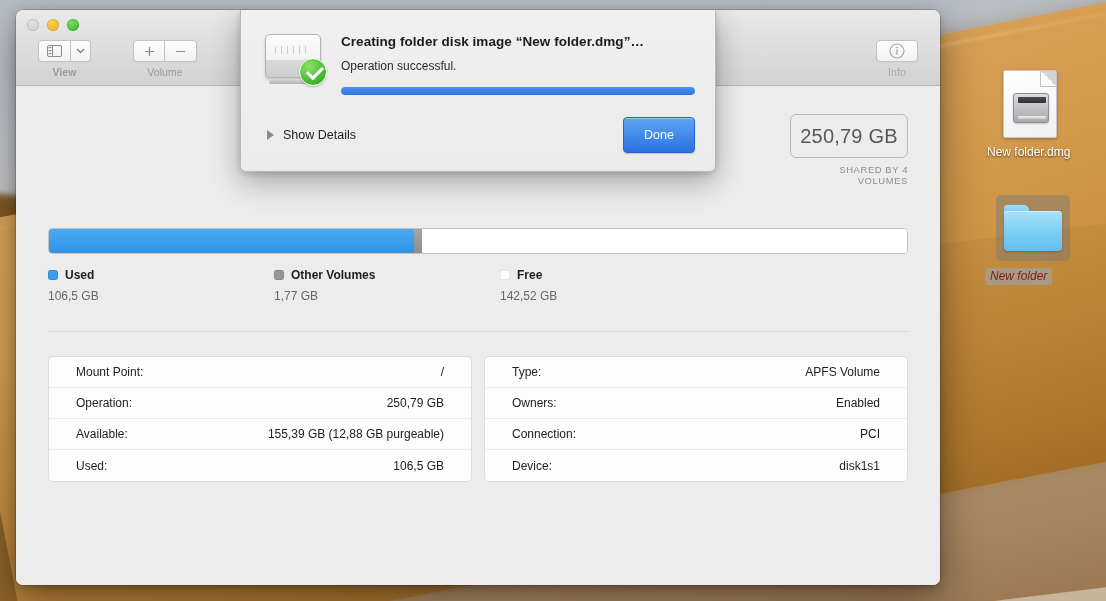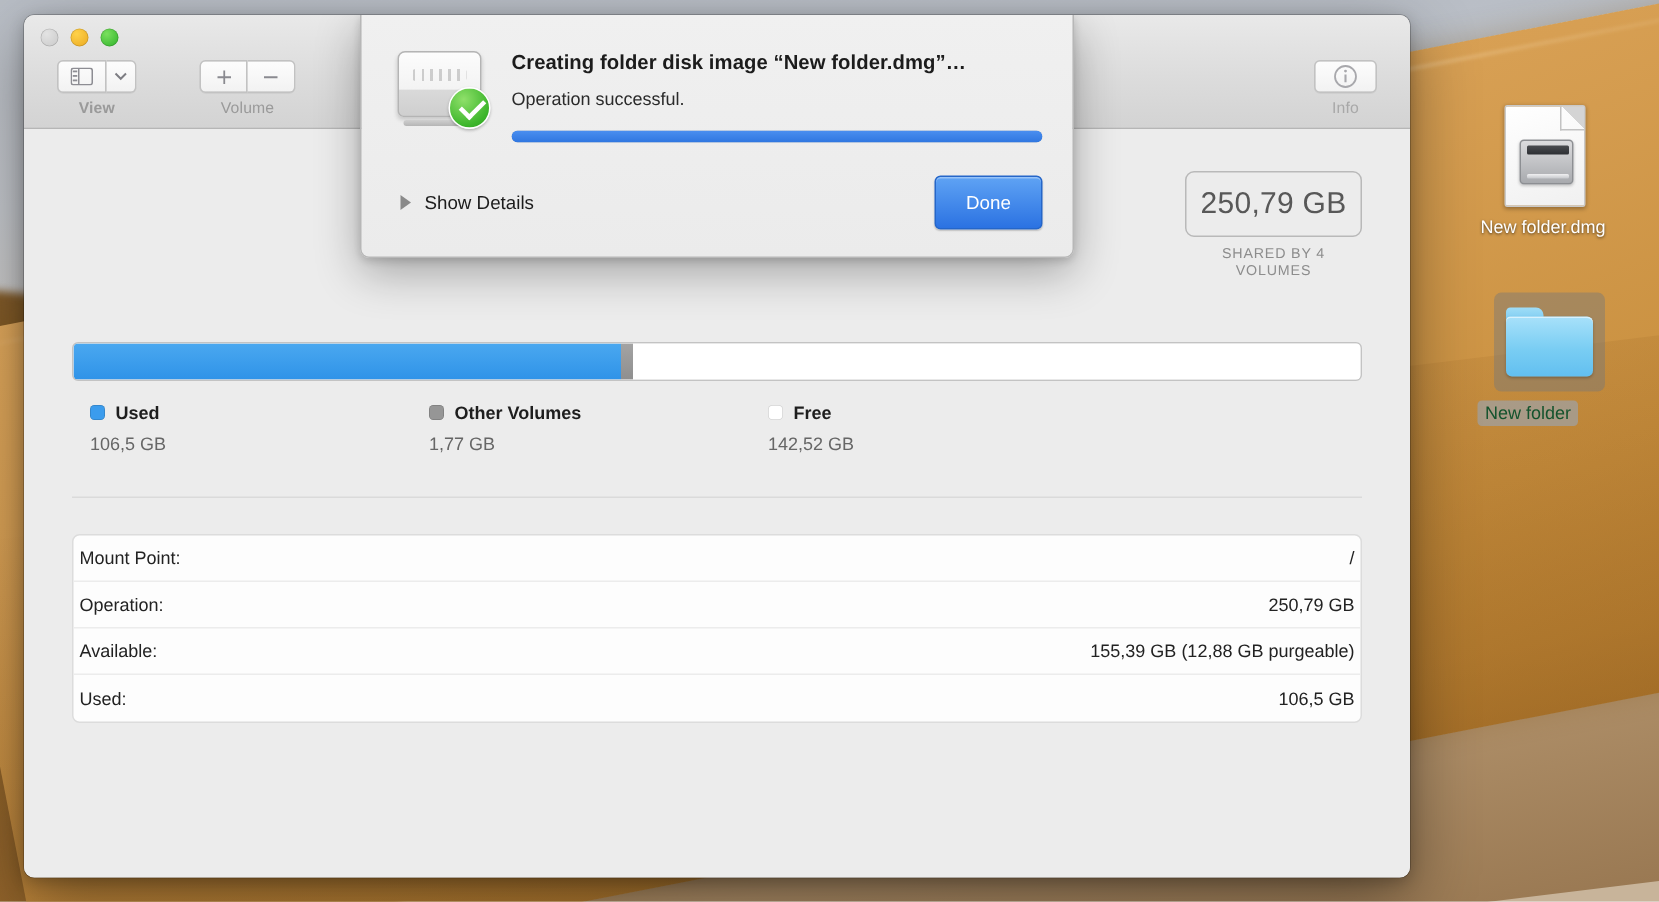--- a/index.html
+++ b/index.html
@@ -127,36 +127,36 @@
   }
   .cap-row { position:absolute; left:0; right:0; top:28px; height:74px; }
   .cap-box {
     position:absolute; right:32px; top:0;
     width:118px; height:44px; border-radius:6px;
     border:1px solid #b9b9b9;
     display:flex; align-items:center; justify-content:center;
     font-size:20px; color:#585858; letter-spacing:.2px;
   }
   .cap-sub {
-    position:absolute; right:32px; top:50px; width:118px; text-align:center;
+    position:absolute; right:32px; top:50px; width:118px; text-align:right;
     font-size:9.5px; color:#8d8d8d; letter-spacing:.55px;
   }
 
   
   .bar {
     position:absolute; left:32px; right:32px; top:142px; height:26px;
     border:1px solid #c3c3c3; border-radius:4px; overflow:hidden;
     background:#ffffff; display:flex;
   }
   .seg-used  { background:linear-gradient(180deg,#4aa8f0,#2f93e8); }
   .seg-other { background:linear-gradient(180deg,#a3a3a3,#8f8f8f); }
   .seg-free  { background:#ffffff; }
 
   .legend {
-    position:absolute; left:44px; right:32px; top:182px;
+    position:absolute; left:32px; right:32px; top:182px;
     display:flex;
     align-items:center;
   }
   .lg-item { width:226px; }
   .lg-top { display:flex; align-items:center; gap:7px; }
   .lg-dot { width:10px; height:10px; border-radius:3px; box-shadow:inset 0 0 0 .5px rgba(0,0,0,.18); }
   .lg-name { font-size:12px; font-weight:bold; color:#1e1e1e; }
   .lg-val { font-size:12px; color:#666; margin-top:7px; }
 
   .divider {
@@ -167,21 +167,21 @@
   .info-wrap {
     position:absolute; left:32px; right:32px; top:270px;
     display:flex; gap:12px;
   }
   .info-tbl {
     flex:1; background:#fdfdfd; border:1px solid #dcdcdc; border-radius:5px;
     overflow:hidden;
   }
   .info-row {
     display:flex; justify-content:space-between; align-items:center;
-    height:31px; padding:0 4px;
+    height:31px; padding:0 27px;
     border-bottom:1px solid #ececec;
     font-size:12px; color:#222;
   }
   .info-row:last-child { border-bottom:none; }
   .info-val { color:#222; }
 
   
   .sheet {
     position:absolute; left:224px; top:0; width:476px;
     background:linear-gradient(180deg,#f0f0f0,#ebebeb);
@@ -248,21 +248,21 @@
   .dicon {
     position:absolute; width:96px; text-align:left;
   }
   .dicon .glyph { height:76px; display:flex; align-items:center; justify-content:center; }
   .dicon .lbl {
     font-size:12px; color:#fff; display:inline-block; padding:1px 5px; border-radius:3px;
     text-shadow:0 1px 2px rgba(0,0,0,.65);
     line-height:15px;
   }
   .dicon.selected .glyph { background:rgba(120,120,120,.45); border-radius:5px; width:74px; height:66px; margin:5px auto; }
-  .dicon.selected .lbl { background:rgba(160,160,160,.75); color:#14532d; text-shadow:none; }
+  .dicon.selected .lbl { background:rgba(160,160,160,.75); color:#7f1d1d; text-shadow:none;font-style:italic; }
 
   
   .doc {
     width:54px; height:68px; position:relative;
     background:linear-gradient(160deg,#ffffff,#f0f0f0);
     border:.5px solid #c9c9c9; border-radius:2px;
     box-shadow:0 1px 3px rgba(0,0,0,.3);
   }
   .doc::after {
     content:""; position:absolute; right:0; top:0; width:15px; height:15px;
@@ -506,20 +506,38 @@
           <div class="info-row">
             <span>Available:</span>
             <span class="info-val">155,39 GB (12,88 GB purgeable)</span>
           </div>
           <div class="info-row">
             <span>Used:</span>
             <span class="info-val">106,5 GB</span>
           </div>
         </div>
 
+        <div class="info-tbl">
+          <div class="info-row">
+            <span>Type:</span>
+            <span class="info-val">APFS Volume</span>
+          </div>
+          <div class="info-row">
+            <span>Owners:</span>
+            <span class="info-val">Enabled</span>
+          </div>
+          <div class="info-row">
+            <span>Connection:</span>
+            <span class="info-val">PCI</span>
+          </div>
+          <div class="info-row">
+            <span>Device:</span>
+            <span class="info-val">disk1s1</span>
+          </div>
+        </div>
       </div>
 
     </div>
   </div>
 
   <div class="sheet">
     <div class="sheet-top">
       <div class="dmg-disk">
         <span class="body-s"></span>
           <span class="vent"></span>

